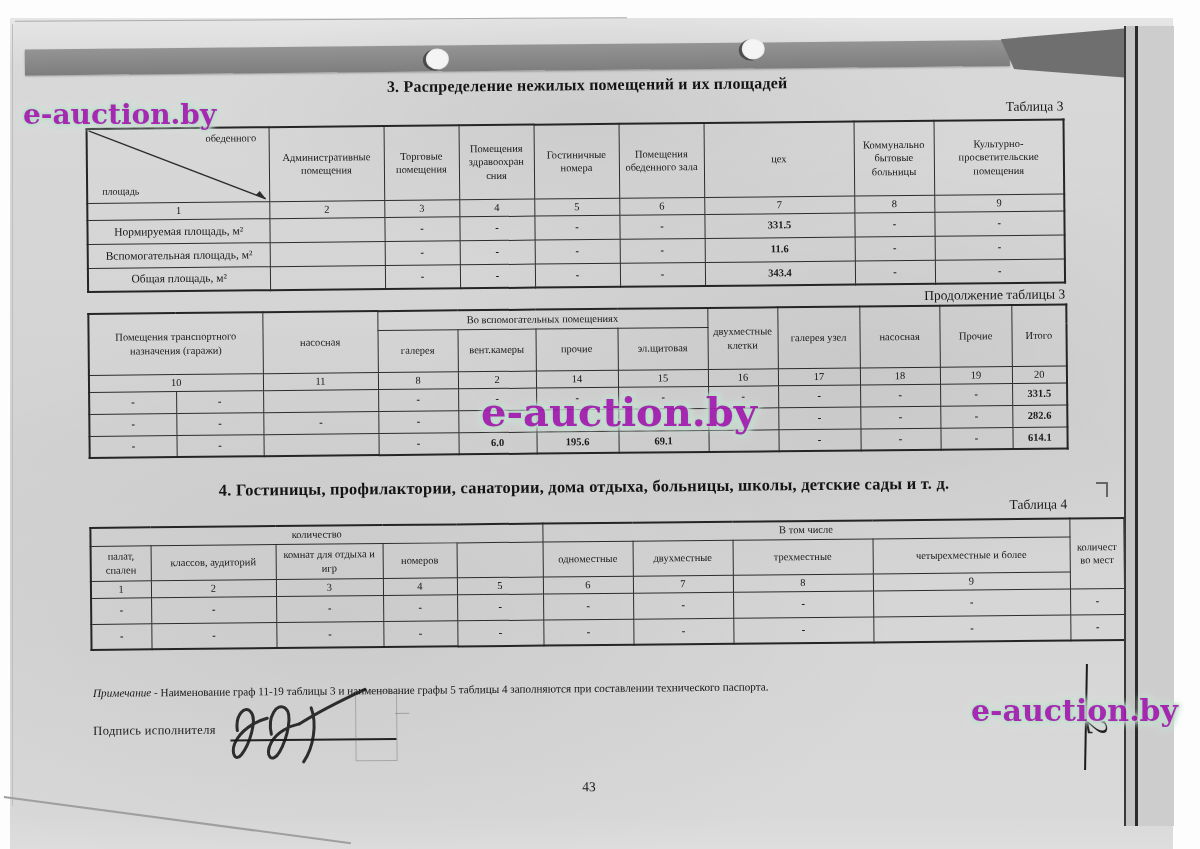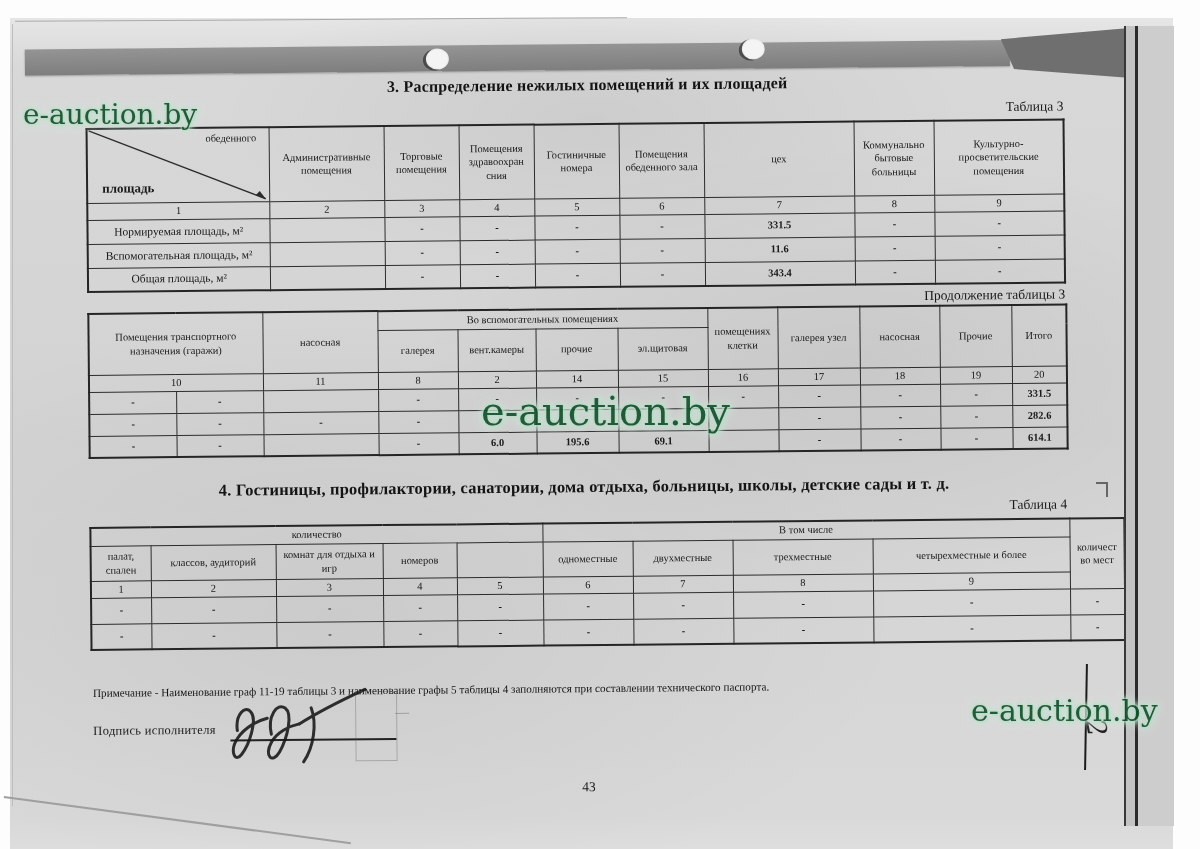--- a/index.html
+++ b/index.html
@@ -60,46 +60,46 @@
   tr.nrow th{height:16px;padding:0;font-size:10.5px;}
   .t tbody td{font-weight:bold;font-size:10.5px;}
 
   .t3p1{left:88px;top:123px;width:979px;}
   .t3p1 tbody tr{height:24px;}
   .t3p1 tbody td:first-child{font-weight:normal;font-size:11.5px;}
   .t3p1 tr.hrow{height:74px;}
   th.corner{position:relative;padding:0;}
   th.corner svg{position:absolute;inset:0;width:100%;height:100%;}
   th.corner .c-top{position:absolute;top:3px;right:12px;font-size:10.5px;font-weight:normal;}
-  th.corner .c-bot{position:absolute;bottom:5px;left:14px;font-size:13px;font-weight:bold;}
+  th.corner .c-bot{position:absolute;bottom:5px;left:14px;font-size:10px;font-weight:normal;}
 
   .t3p2{left:88px;top:308px;width:980px;}
   .t3p2 tr.grow{height:19px;}
   .t3p2 tr.lrow{height:42px;}
   .t3p2 tbody tr{height:22px;}
   .t3p2 th.tall{font-size:10.5px;}
 
   .t4{left:88px;top:522px;width:1036px;}
   .t4 tr.grow{height:18px;}
   .t4 tr.lrow{height:35px;}
   .t4 tbody tr{height:26px;}
 
   
   .note{position:absolute;left:90px;top:682px;width:830px;font-size:11.2px;color:#151515;}
-  .note .it{}
+  .note .it{font-style:italic;}
   .sig-label{position:absolute;left:90px;top:719px;font-size:12.5px;letter-spacing:0.3px;}
   .sig-line{position:absolute;left:227px;top:736px;width:166px;height:1.5px;background:#222;}
   .signature{position:absolute;left:212px;top:683px;width:175px;height:80px;}
   .stamp-box{position:absolute;left:352px;top:689px;width:40px;height:68px;
     border:1px solid rgba(90,90,90,0.35);}
   .stamp-tick{position:absolute;left:392px;top:711px;width:14px;height:1px;background:rgba(90,90,90,0.4);}
   .pageno{position:absolute;left:555px;top:779px;width:60px;text-align:center;font-size:13.5px;}
 
   
-  .wm{position:absolute;font-family:"DejaVu Serif",serif;font-weight:normal;color:#14532d;
+  .wm{position:absolute;font-family:"DejaVu Serif",serif;font-weight:bold;color:#a21caf;
     letter-spacing:0px;opacity:0.93;white-space:nowrap;
     text-shadow:0 0 2px #bcdcc9,1px 1px 3px #b7d7c4,-1px -1px 3px #b7d7c4,
                 2px 2px 6px #c4e0d0,-2px 2px 6px #c4e0d0,2px -2px 6px #c4e0d0,0 0 10px #cfe6d8;}
   .wm1{left:23px;top:98px;font-size:28px;}
   .wm2{left:481px;top:388px;font-size:40px;}
   .wm3{left:971px;top:693px;font-size:30px;}
 </style>
 </head>
 <body>
 
@@ -215,21 +215,21 @@
           <col style="width:82px">
           <col style="width:80px">
           <col style="width:72px">
           <col style="width:55px">
       </colgroup>
       <thead>
         <tr class="grow">
           <th colspan="2" rowspan="2" class="tall">Помещения транспортного назначения (гаражи)</th>
           <th rowspan="2" class="tall">насосная</th>
           <th colspan="4">Во вспомогательных помещениях</th>
-          <th rowspan="2" class="tall">помещениях клетки</th>
+          <th rowspan="2" class="tall">двухместные клетки</th>
           <th rowspan="2" class="tall">галерея узел</th>
           <th rowspan="2" class="tall">насосная</th>
           <th rowspan="2" class="tall">Прочие</th>
           <th rowspan="2" class="tall">Итого</th>
         </tr>
         <tr class="lrow">
           <th>галерея</th>
           <th>вент.камеры</th>
           <th>прочие</th>
           <th>эл.щитовая</th>

